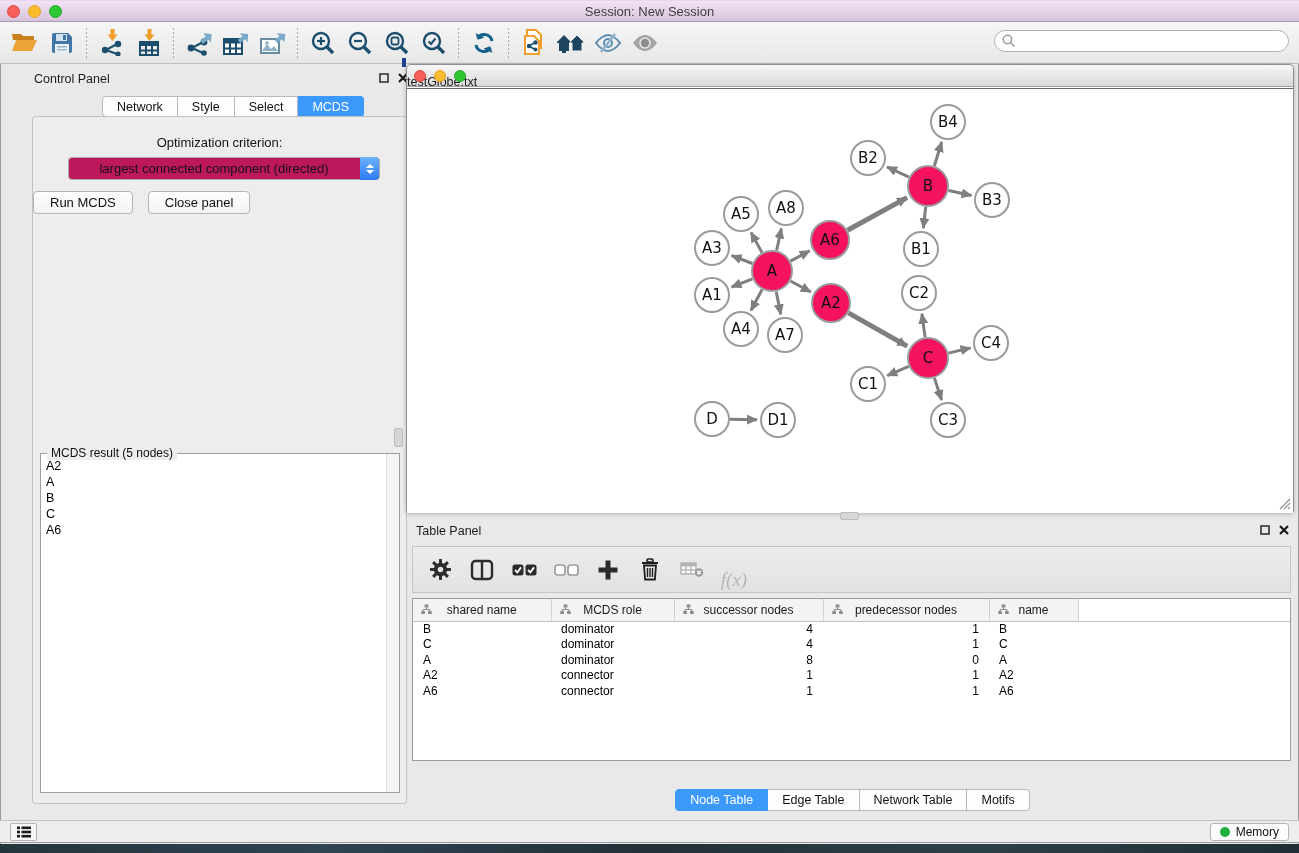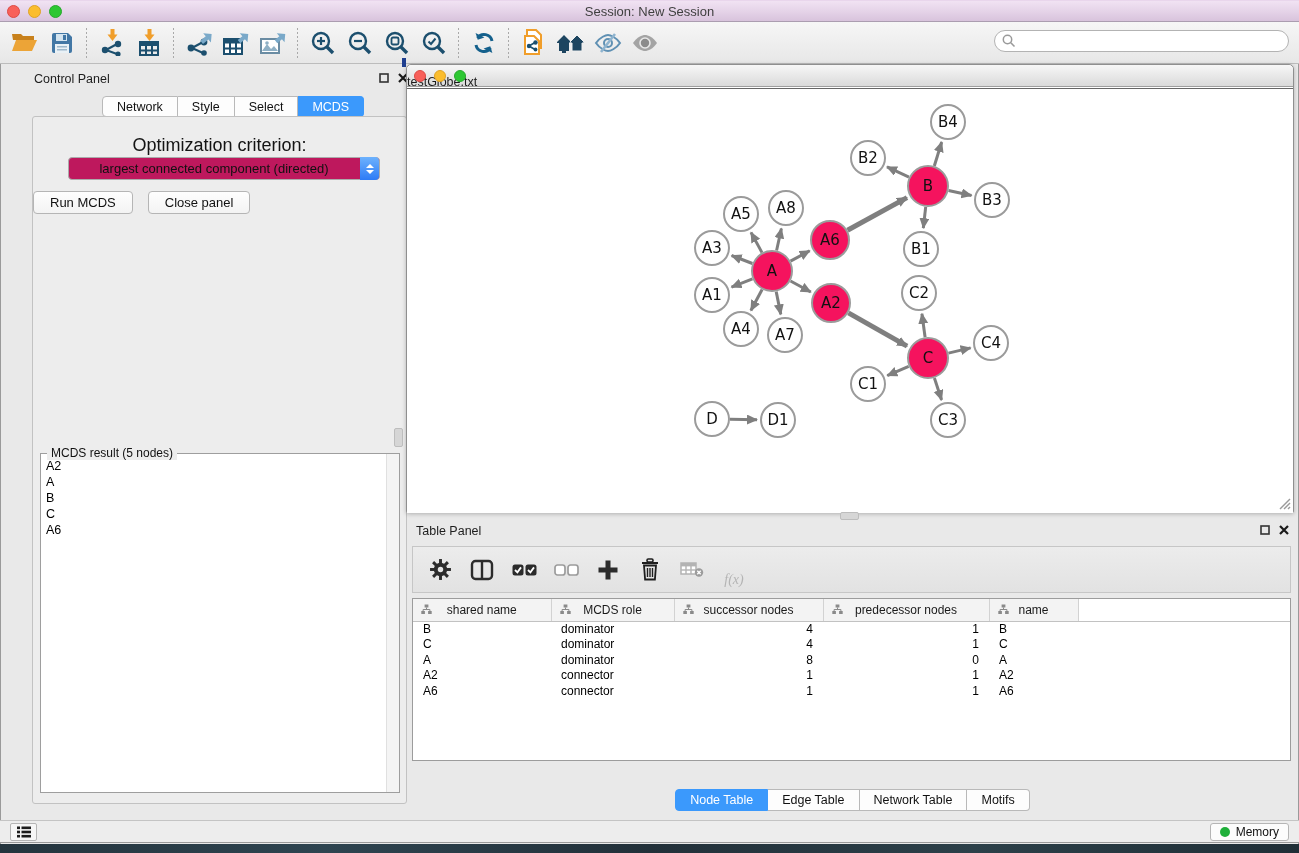--- a/index.html
+++ b/index.html
@@ -37,21 +37,21 @@
   .panel-head { position:absolute; left:10px; top:8px; font-size:12.5px; color:#1d1d1d; }
   .panel-icons { position:absolute; right:8px; top:9px; display:flex; gap:9px; align-items:center; }
   .cp-tabs { position:absolute; left:78px; top:32px; display:flex; }
   .cp-tab { height:21px; padding:0 14px; background:#fdfdfd; border:1px solid #b9b9b9; border-left:none;
     font-size:12.5px; color:#111; display:flex; align-items:center; }
   .cp-tab:first-child { border-left:1px solid #b9b9b9; border-radius:4px 0 0 4px; }
   .cp-tab:last-child { border-radius:0 4px 4px 0; }
   .cp-tab.active { background:#3b99fc; border-color:#3b99fc; color:#fff; }
   .cp-inner { position:absolute; left:8px; top:52px; width:375px; height:688px;
     background:#ededed; border:1px solid #c2c2c2; border-radius:3px; }
-  .opt-label { position:absolute; left:0; top:18px; width:100%; text-align:center; font-size:18px; color:#141414; }
+  .opt-label { position:absolute; left:0; top:18px; width:100%; text-align:center; font-size:13px; color:#141414; }
   .combo { position:absolute; left:35px; top:40px; width:312px; height:23px; background:#be185d;
     border:1px solid #ababab; border-radius:4px; font-size:13px; color:#111;
     display:flex; align-items:center; justify-content:center; padding-right:20px; }
   .combo .stepper { position:absolute; right:0; top:-1px; width:19px; height:23px; border-radius:0 4px 4px 0;
     background:linear-gradient(#6db2fd,#2e7bf6); display:flex; flex-direction:column;
     align-items:center; justify-content:center; gap:2px; }
   .chev-up { width:0; height:0; border-left:4px solid transparent; border-right:4px solid transparent; border-bottom:4.5px solid #fff; }
   .chev-dn { width:0; height:0; border-left:4px solid transparent; border-right:4px solid transparent; border-top:4.5px solid #fff; }
   .cp-buttons { position:absolute; left:0; top:74px; width:100%; display:flex; justify-content:flex-start; gap:15px; }
   .btn { height:23px; padding:0 16px; background:linear-gradient(#fefefe,#f3f3f3); border:1px solid #b5b5b5;
@@ -82,21 +82,21 @@
   .hsplit-handle { position:absolute; left:840px; top:512px; width:19px; height:8px;
     background:#d6d6d6; border:1px solid #bdbdbd; border-radius:2px; }
 
   
   .table-panel { position:absolute; left:406px; top:518px; width:893px; height:302px; }
   .tp-toolbar { position:absolute; left:6px; top:28px; width:879px; height:47px;
     background:linear-gradient(#ececec,#e2e2e2); border:1px solid #c6c6c6;
     display:flex; align-items:center; gap:16px; padding-left:14px; }
   .tp-icon { width:26px; display:flex; justify-content:center; align-items:center; }
   .fx-label { font-family:"Liberation Serif","DejaVu Serif",serif; font-style:italic;
-    font-size:14px; color:#b4b4b4;margin-top:20px; }
+    font-size:19px; color:#b4b4b4;margin-top:20px; }
   .tbl-wrap { position:absolute; left:6px; top:80px; width:879px; height:163px; background:#fff;
     border:1px solid #9c9c9c; overflow:hidden; }
   table.grid { border-collapse:collapse; table-layout:fixed; width:879px; }
   table.grid th { height:22px; background:#f3f3f3; border-right:1px solid #d2d2d2; border-bottom:1px solid #c2c2c2;
     font-size:12px; font-weight:normal; color:#1a1a1a; text-align:center; position:relative; }
   table.grid th .hic { position:absolute; left:8px; top:5px; }
   table.grid th.filler { background:#fff; border-right:none; }
   table.grid td { height:15.5px; font-size:12px; color:#000; padding:0 10px; overflow:hidden; white-space:nowrap; }
   table.grid td.num { text-align:right; }
   .tp-tabs { position:absolute; left:0; top:271px; width:893px; display:flex; justify-content:center; }

